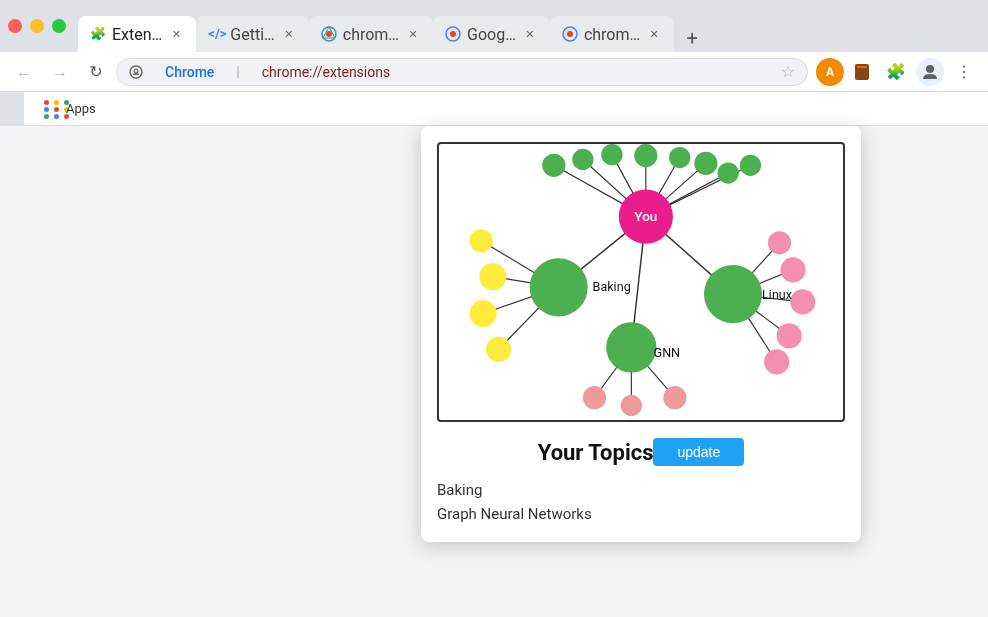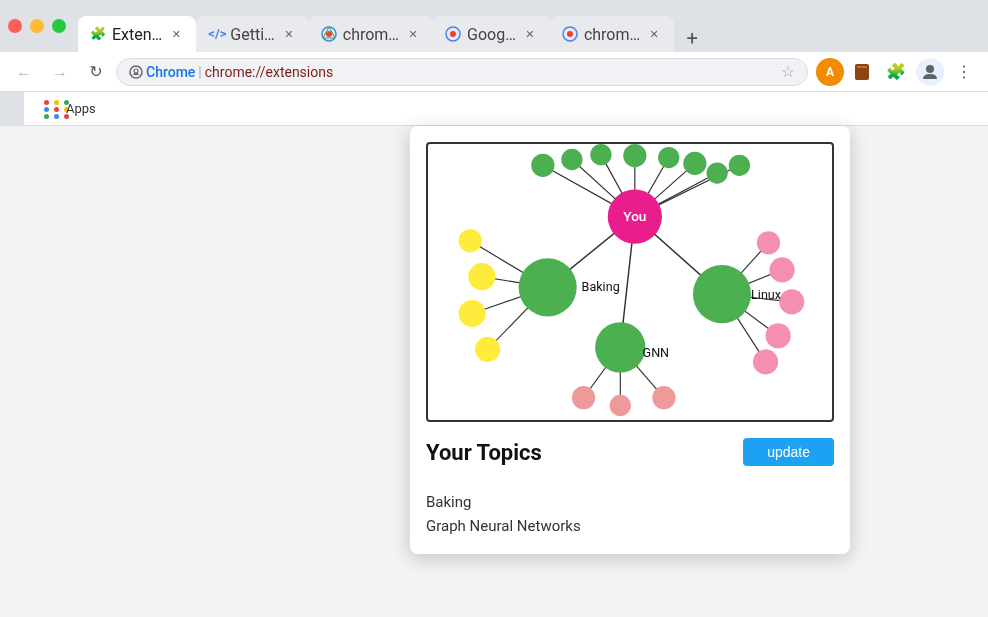--- a/index.html
+++ b/index.html
@@ -80,21 +80,21 @@
     .nav-btn.disabled { color: #bbb; cursor: default; }
     .url-bar {
       flex: 1;
       height: 28px;
       border: 1px solid #ddd;
       border-radius: 14px;
       background: #f0f2f5;
       display: flex;
       align-items: center;
       padding: 8px 12px;
-      gap: 3px;
+      gap: 22px;
       font-size: 14px;
       color: #333;
     }
     .url-site { color: #1a73e8; font-weight: 500; }
     .url-sep { color: #aaa; }
     .url-path { color: #7f1d1d; }
     .url-star { color: #aaa; font-size: 16px; margin-left: auto; cursor: pointer; }
     .toolbar-icons {
       display: flex;
       align-items: center;
@@ -148,21 +148,21 @@
       background: #f1f3f4;
       position: relative;
       width: 100%;
       height: calc(617px - 52px - 40px - 34px);
     }
 
     
     .popup-card {
       position: absolute;
       top: 0;
-      left: 410px;
+      left: 421px;
       width: 440px;
       background: white;
       border-radius: 8px;
       box-shadow: 0 4px 20px rgba(0,0,0,0.2);
       padding: 16px;
       z-index: 100;
     }
 
     
     .graph-container {
@@ -173,22 +173,22 @@
       position: relative;
       overflow: hidden;
       background: white;
       margin-bottom: 16px;
     }
 
     
     .topics-header {
       display: flex;
       align-items: center;
-      justify-content: space-between;
-      margin-bottom: 24px;
+      justify-content: center;
+      margin-bottom: 12px;
     }
     .topics-title {
       font-size: 22px;
       font-weight: 700;
       color: #111;
     }
     .update-btn {
       background: #1da1f2;
       color: white;
       border: none;

